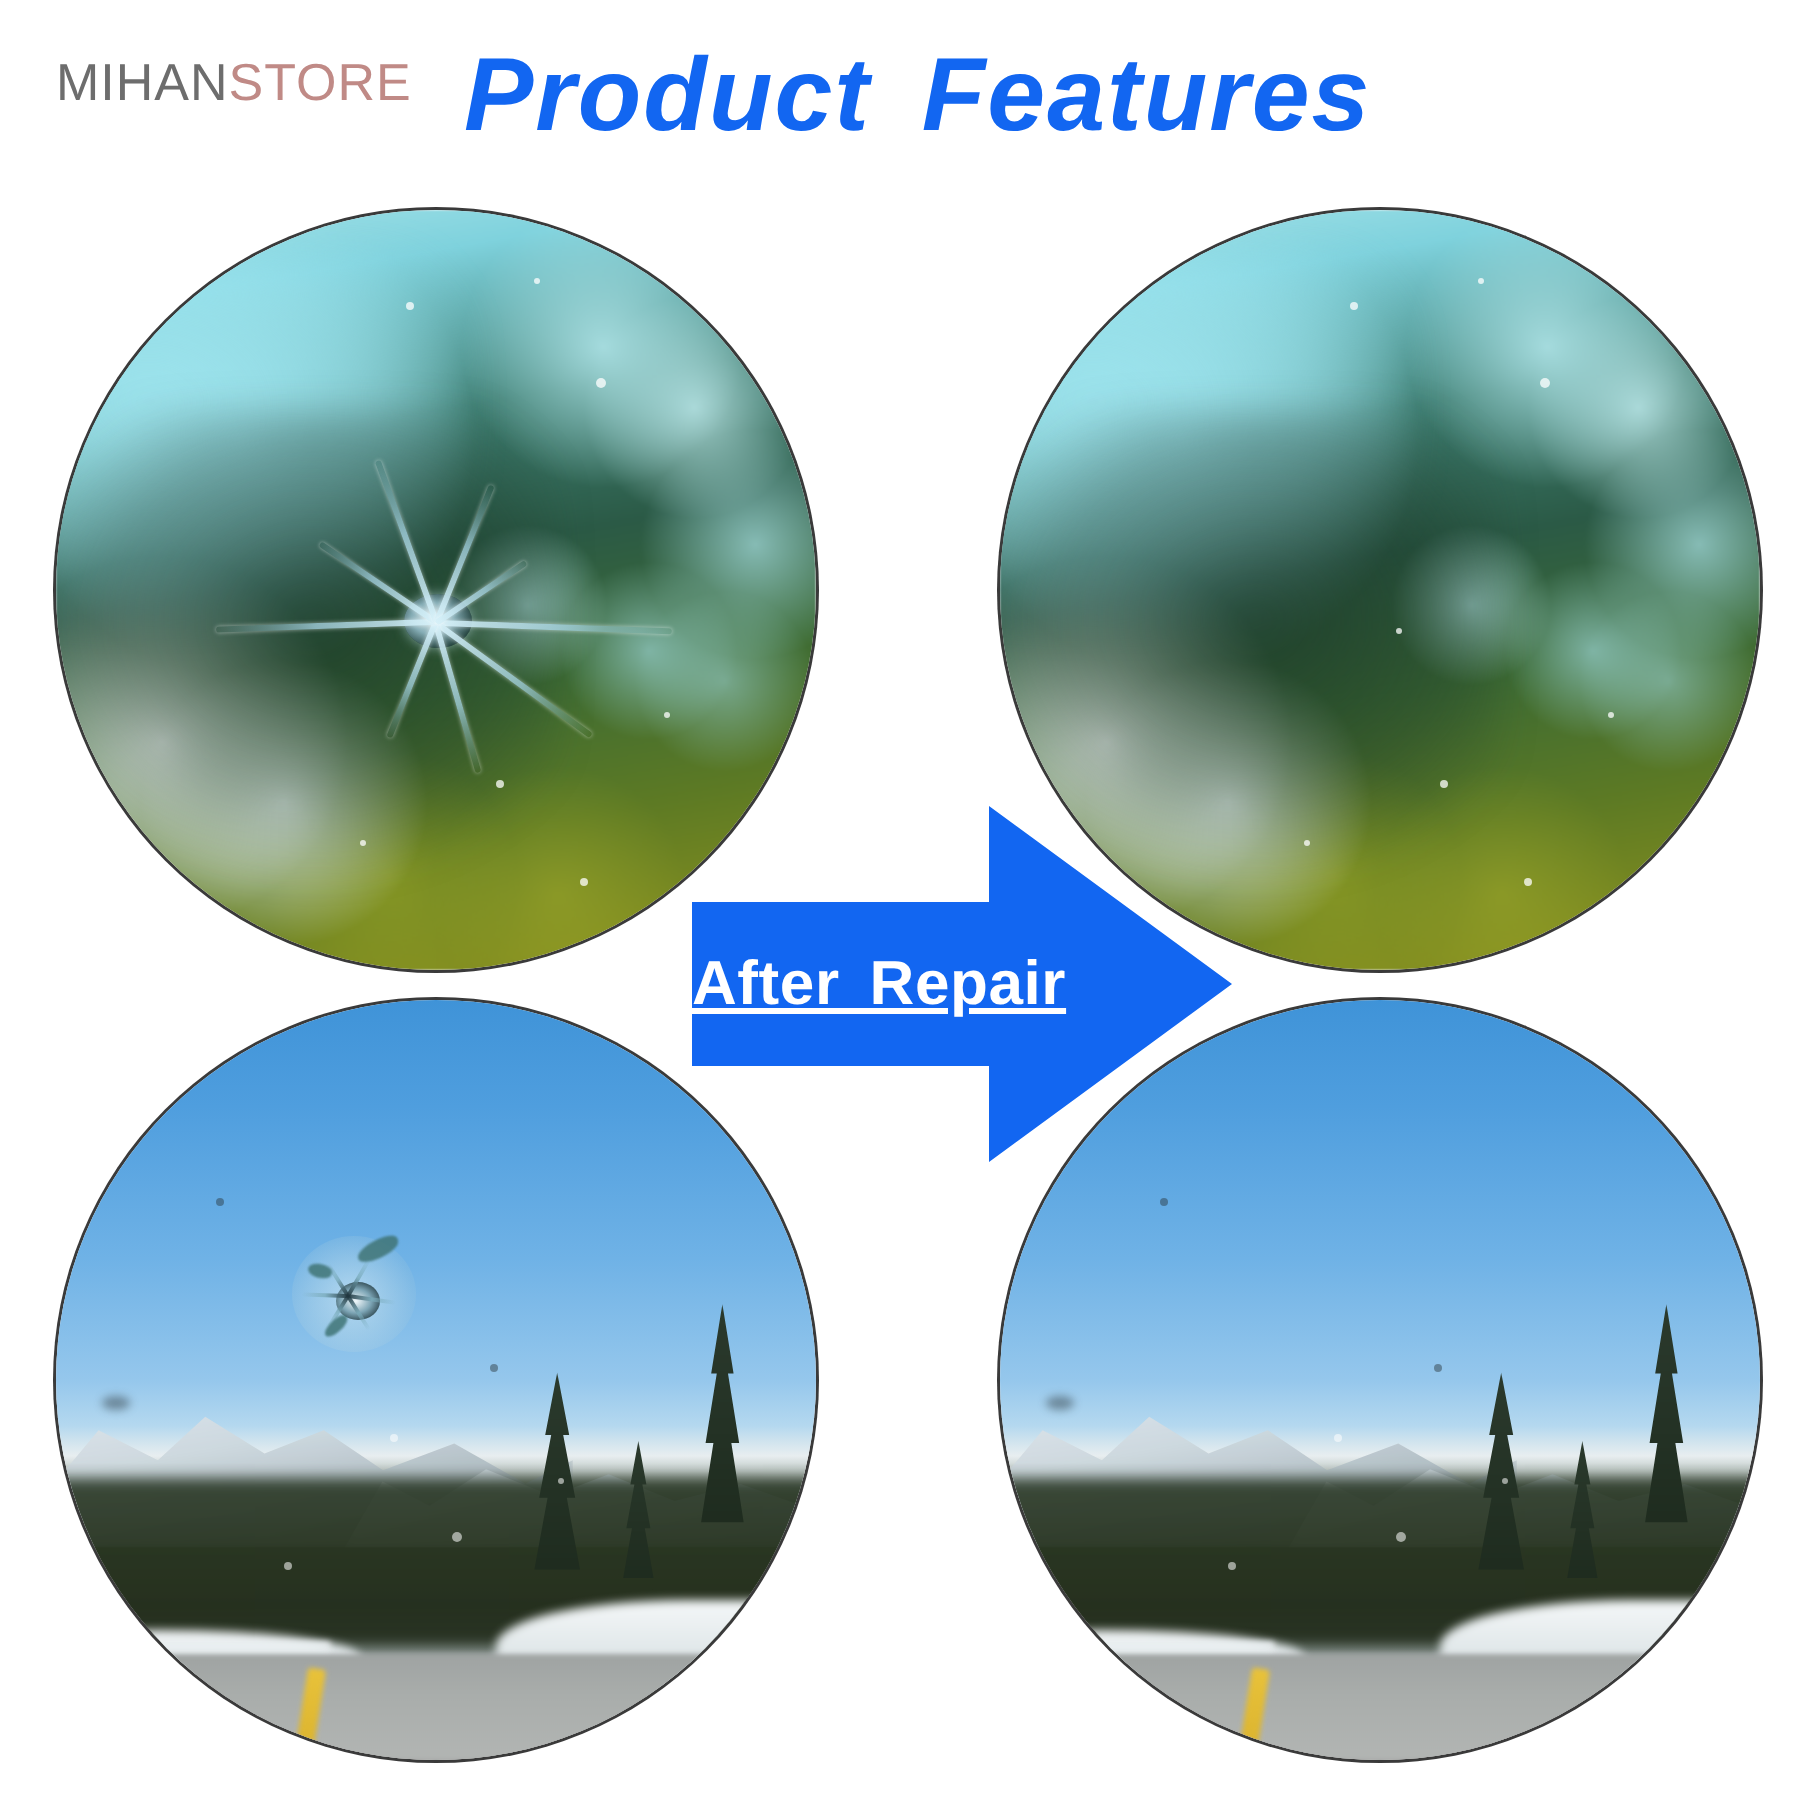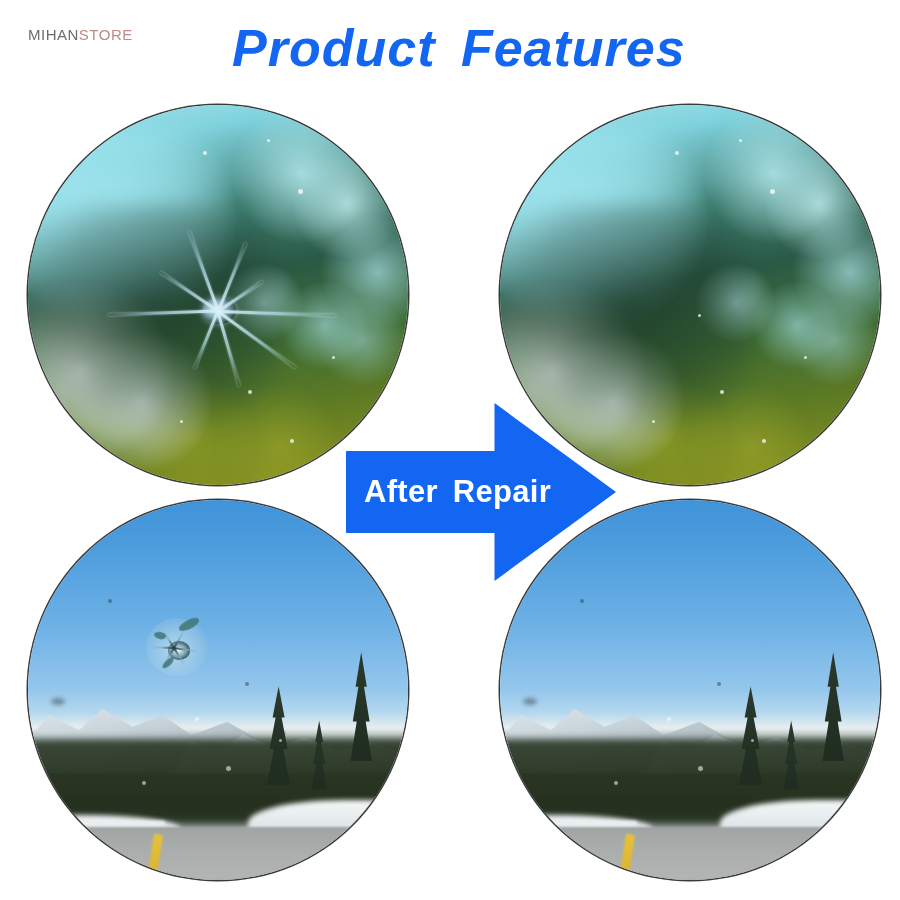--- a/index.html
+++ b/index.html
@@ -13,21 +13,21 @@
     font-family: "Liberation Sans", sans-serif;
     overflow: hidden;
     position: relative;
   }
 
   
   .brand-logo {
     position: absolute;
     left: 28px;
     top: 26px;
-    font-size: 15px;
+    font-size: 26px;
     font-weight: 400;
     letter-spacing: 0.5px;
     white-space: nowrap;
   }
   .brand-part-1 { color: #6d6d6d; }
   .brand-part-2 { color: #c08a86; }
 
   .page-title {
     position: absolute;
     left: 232px;
@@ -285,30 +285,30 @@
   }
   .arrow-label {
     position: absolute;
     left: 346px;
     top: 403px;
     width: 270px;
     height: 178px;
     display: flex;
     align-items: center;
     justify-content: flex-start;
-    padding-left: 18px;
     box-sizing: border-box;
     color: #ffffff;
     font-size: 31px;
     font-weight: 700;
     letter-spacing: 0.3px;
     word-spacing: 6px;
     white-space: nowrap;
     z-index: 6;
     pointer-events: none;
+    text-decoration: underline;
   }
 </style>
 </head>
 <body>
 
 <div class="brand-logo">
   <span class="brand-part-1">MIHAN</span><span class="brand-part-2">STORE</span>
 </div>
 
 <div class="page-title">Product  Features</div>

